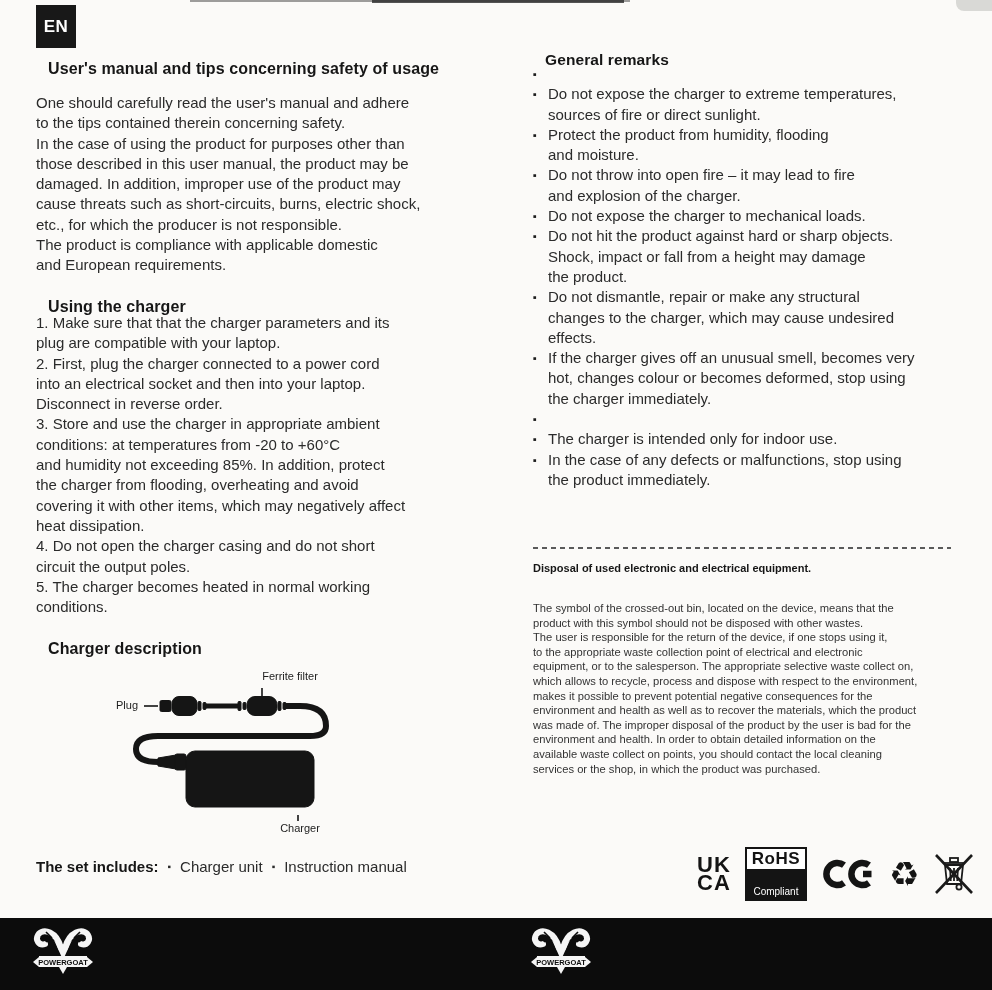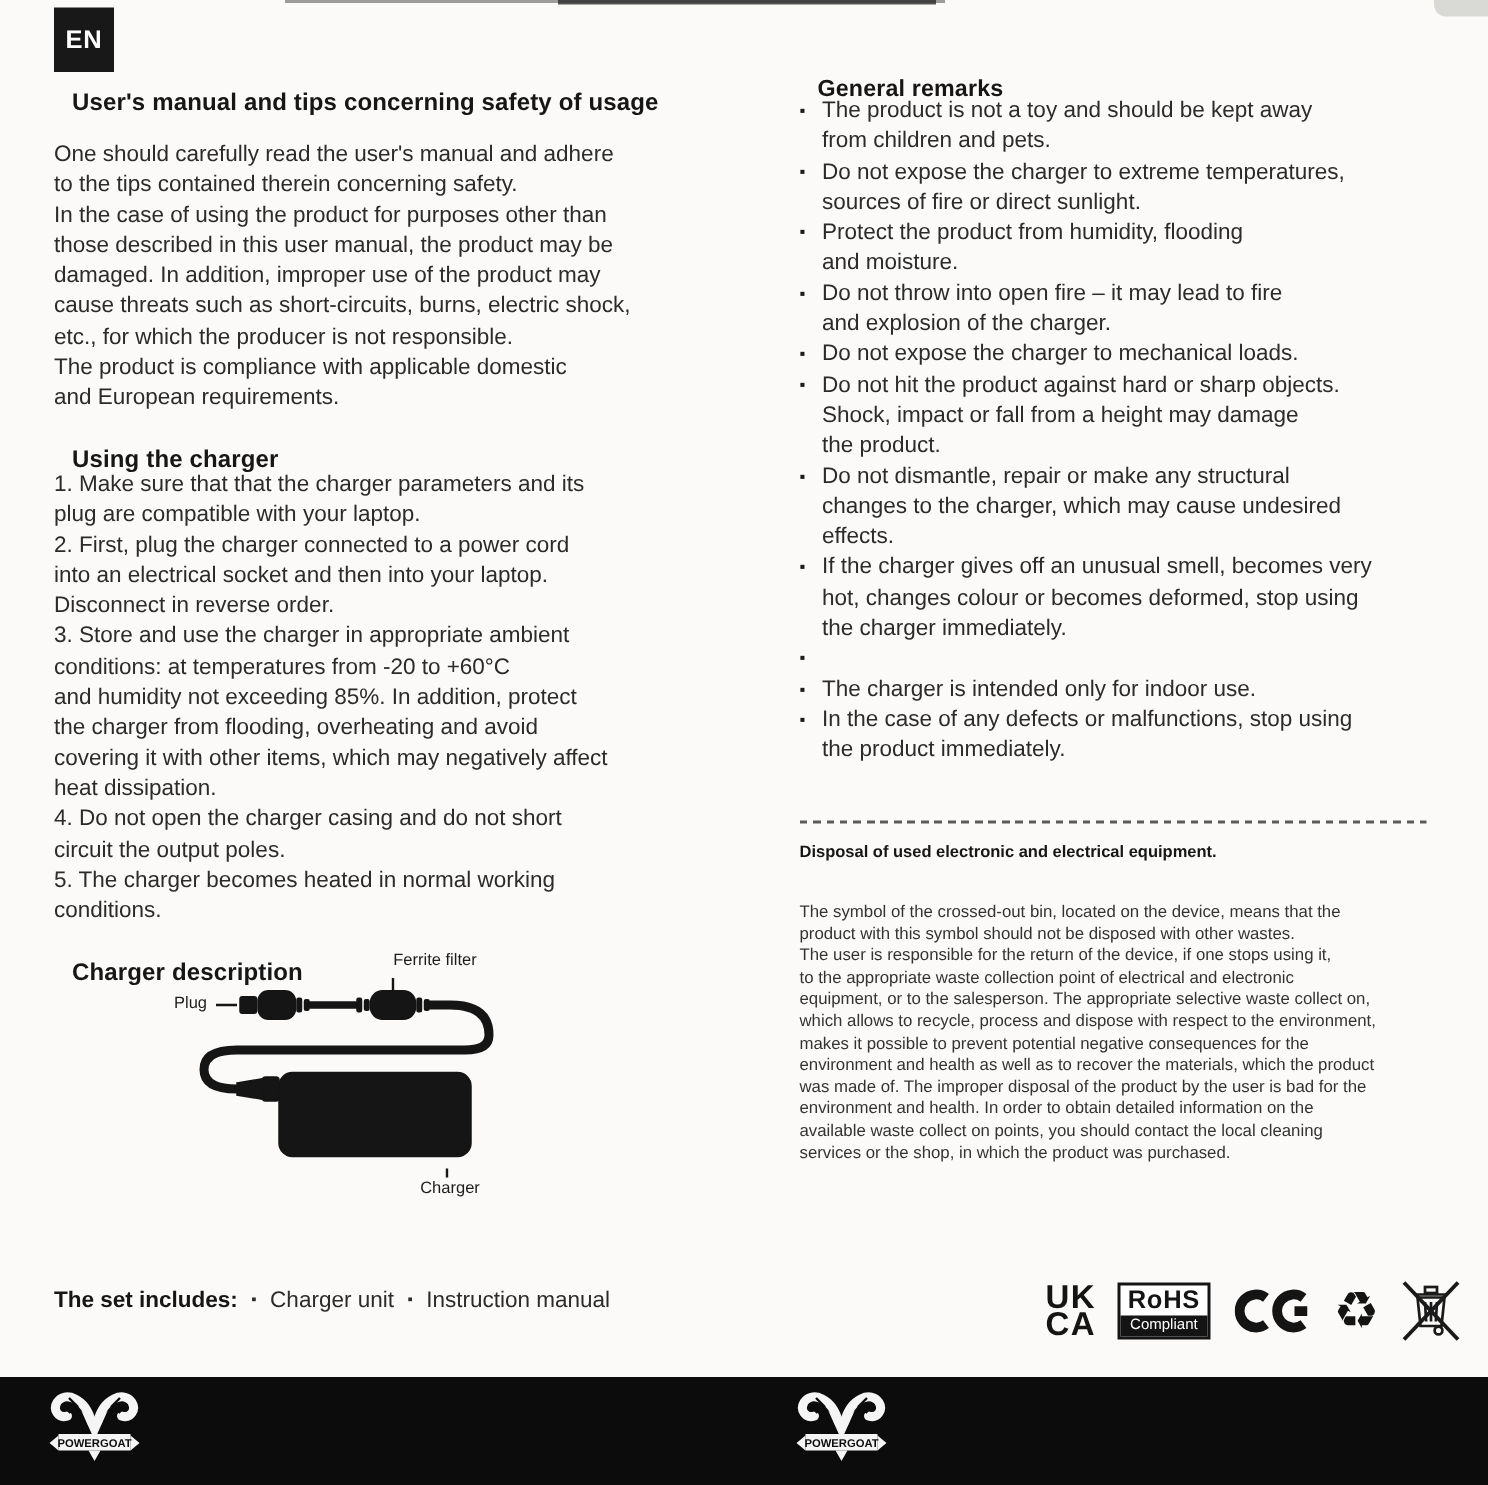--- a/index.html
+++ b/index.html
@@ -60,21 +60,21 @@
   
   .setline{font-size:15px;color:#2b2b2b;display:flex;align-items:center;gap:9px;}
   .setline .lbl{font-weight:bold;color:#161616;}
   .setline .sq{font-size:10px;}
 
   
   .certs{display:flex;align-items:center;}
   .ukca{font-weight:bold;font-size:22px;line-height:18.5px;color:#141414;letter-spacing:1px;}
   .rohs{border:2.5px solid #141414;text-align:center;margin-left:14px;background:#fff;}
   .rohs .rt{font-weight:bold;font-size:17px;padding:0 5px;color:#141414;letter-spacing:.5px;}
-  .rohs .rb{background:#141414;color:#fff;font-size:10px;padding:1px 4px 2px;}
+  .rohs .rb{background:#141414;color:#fff;font-size:10px;padding:17px 4px 2px;}
   .ce{margin-left:16px;}
   .recycle{margin-left:14px;font-size:34px;line-height:1;color:#141414;
     font-family:"DejaVu Sans", sans-serif;}
   .weee{margin-left:12px;}
 
   
   .footer-bar{left:0;top:918px;width:992px;height:72px;background:#0c0c0c;}
   .goat{position:absolute;top:6px;}
 </style>
 </head>
@@ -111,21 +111,21 @@
 the charger from flooding, overheating and avoid
 covering it with other items, which may negatively affect
 heat dissipation.
 4. Do not open the charger casing and do not short
 circuit the output poles.
 5. The charger becomes heated in normal working
 conditions.</div>
 
 <h2 class="abs col-left sec" style="top:628px;">Charger description</h2>
 
-<div class="abs" style="left:100px;top:624px;width:300px;height:185px;">
+<div class="abs" style="left:100px;top:660px;width:300px;height:185px;">
   <div class="abs diag-label" style="left:130px;top:10px;width:120px;text-align:center;">Ferrite filter</div>
   <div class="abs diag-label" style="left:16px;top:39px;">Plug</div>
   <div class="abs diag-label" style="left:150px;top:162px;width:100px;text-align:center;">Charger</div>
   <svg width="300" height="185" viewBox="0 0 300 185" style="position:absolute;left:0;top:0;">
     <g stroke="#151515" fill="#151515">
 
       <line x1="44" y1="46" x2="58" y2="46" stroke-width="1.6"></line>
       <line x1="162" y1="28" x2="162" y2="40" stroke-width="1.6"></line>
       <line x1="198" y1="155" x2="198" y2="161" stroke-width="1.6"></line>
 
@@ -158,22 +158,20 @@
   <span>Charger unit</span>
   <span class="sq">▪</span>
   <span>Instruction manual</span>
 </div>
 
 <h2 class="abs col-right sec" style="top:39px;font-size:15.5px;">General remarks</h2>
 
 <ul class="abs col-right remarks" style="top:64px;">
   <li>
       <span class="marker">▪</span>
-      <span class="btxt">The product is not a toy and should be kept away
-from children and pets.</span>
     </li>
   <li>
       <span class="marker">▪</span>
       <span class="btxt">Do not expose the charger to extreme temperatures,
 sources of fire or direct sunlight.</span>
     </li>
   <li>
       <span class="marker">▪</span>
       <span class="btxt">Protect the product from humidity, flooding
 and moisture.</span>

